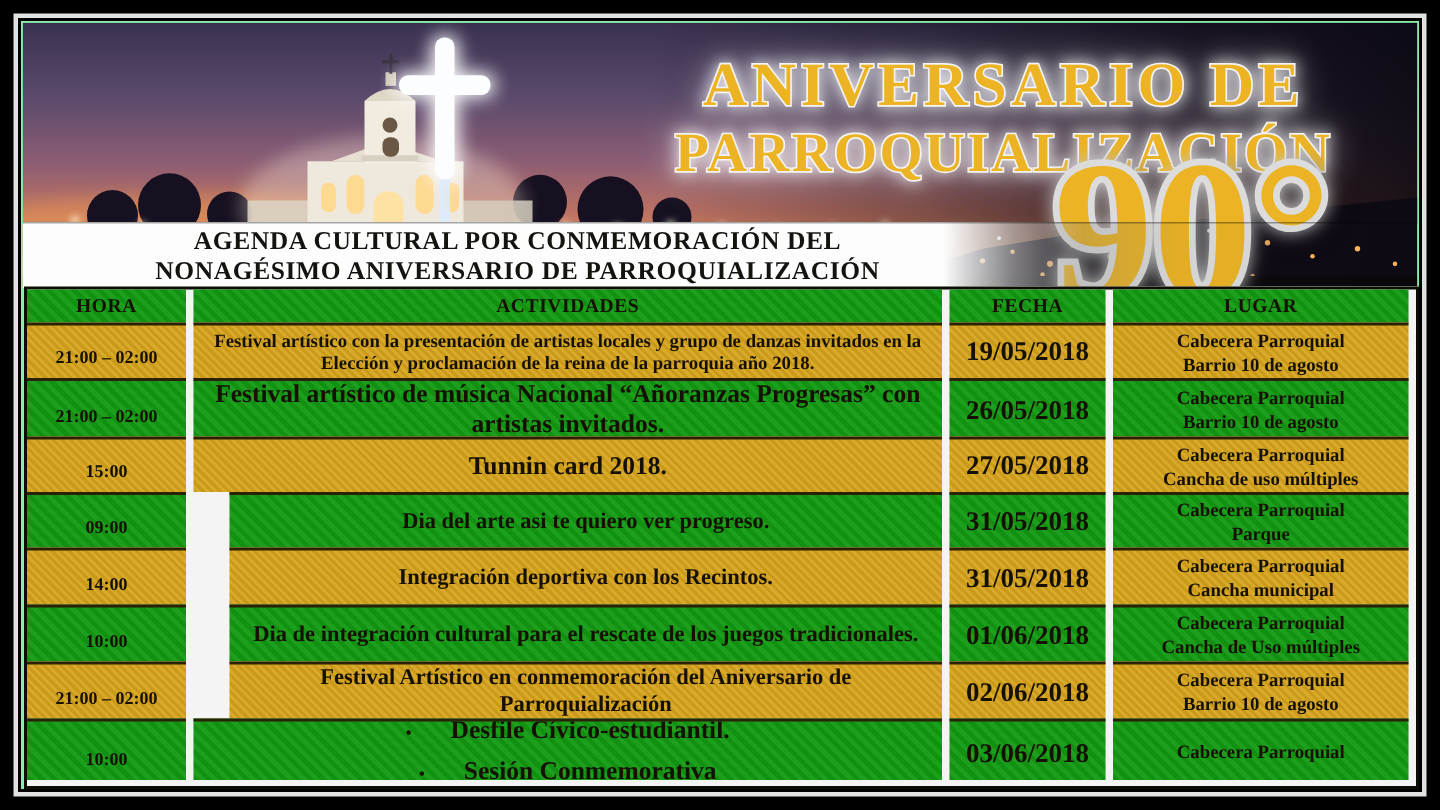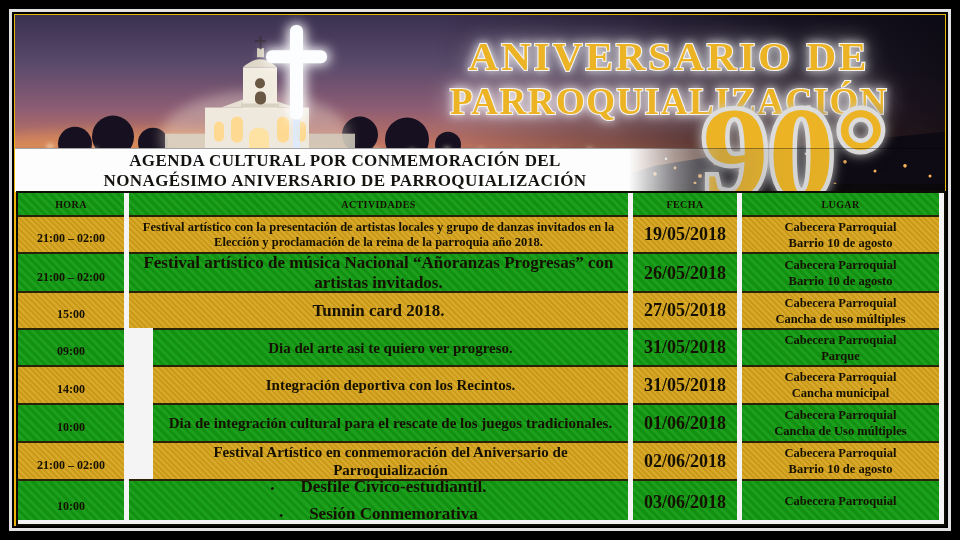--- a/index.html
+++ b/index.html
@@ -2,21 +2,21 @@
 <html style="--gold: #d4a21c; --green: #149a14; --title_gold: #ecb424; --text: #151000;"><head>
 <meta charset="utf-8">
 <style>
   :root{
     --gold:#d4a21c; --green:#149a14; --title_gold:#ecb424; --text:#151000;
   }
   html,body{margin:0;padding:0;background:#000;}
   .poster{position:relative;width:960px;height:540px;background:#000;overflow:hidden;
           font-family:"Liberation Serif","DejaVu Serif",serif;}
   .frame{position:absolute;inset:9px;border:3px solid #e2e2e2;background:#000;}
-  .content{position:absolute;inset:2px;background:#eab308;}
+  .content{position:absolute;inset:2px;background:#86efac;}
 
   
   .photo{position:absolute;left:1px;top:1px;width:930px;height:176px;overflow:hidden;}
   .photo svg{display:block;width:100%;height:100%;}
 
   
   .headline{position:absolute;top:14px;right:2px;width:560px;height:110px;pointer-events:none;}
   .headline svg{display:block;width:100%;height:100%;filter:drop-shadow(0 0 5px rgba(255,255,255,.85)) drop-shadow(0 0 11px rgba(255,255,255,.55));}
   .headline text{font-family:"Liberation Serif","DejaVu Serif",serif;font-weight:bold;
                  fill:var(--title_gold);stroke:#f4f4f4;stroke-width:2.2;paint-order:stroke;}
@@ -37,21 +37,21 @@
           border:2px solid #0d0d05;display:grid;
           grid-template-columns:106px 499px 104px 197px;column-gap:5px;row-gap:0;
           grid-template-rows:22px 37px 39px 37px 37px 38px 38px 38px 41px;}
   .cell{position:relative;display:flex;flex-direction:column;align-items:center;justify-content:center;
         color:var(--text);font-weight:bold;text-align:center;overflow:hidden;}
   .cell.rowline{border-top:2px solid #2a2206;}
   .gold{background-color:var(--gold);
         background-image:repeating-linear-gradient(45deg,rgba(120,80,0,.10) 0 2px,rgba(255,235,170,.10) 2px 4px);}
   .green{background-color:var(--green);
          background-image:repeating-linear-gradient(45deg,rgba(0,60,0,.10) 0 3px,rgba(180,255,180,.05) 3px 6px);}
-  .hdr{font-size:10px;letter-spacing:.4px;}
+  .hdr{font-size:13px;letter-spacing:.4px;}
   .hora{font-size:12px;justify-content:flex-end;padding-bottom:6px;}
   .fecha{font-size:18px;justify-content:flex-end;padding-bottom:7px;}
   .lugar{font-size:12.5px;line-height:16px;}
   .lugar span{display:block;}
   .act{padding:1px 8px;}
   .act-sm{font-size:12.5px;line-height:15px;}
   .act-md{font-size:15px;line-height:18px;margin-left:24px;}
   .act-lg{font-size:17px;line-height:20px;}
   .bullets{align-items:center;gap:7px;font-size:17px;}
   .bullet-item{position:relative;padding-left:0;}

